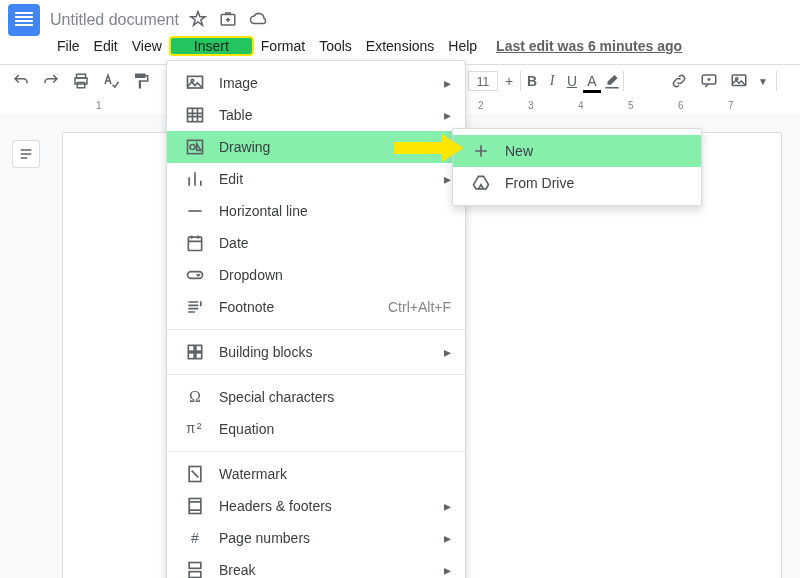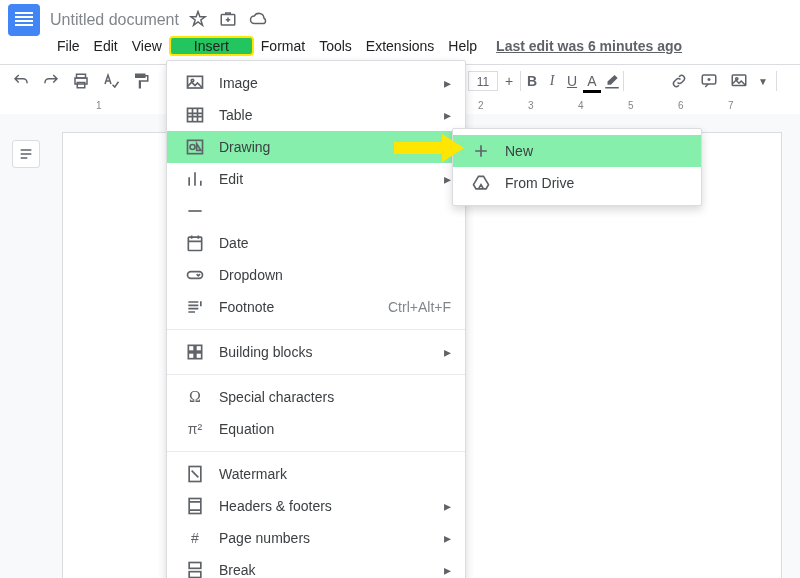--- a/index.html
+++ b/index.html
@@ -434,20 +434,21 @@
       </span>
     <span class="label">Edit</span>
     <span class="submenu-arrow">▸</span>
   </div>
   <div class="dd-item">
     <span class="icon-slot">
         <svg viewBox="0 0 24 24" stroke="#5f6368" stroke-width="2">
           <path d="M4 12h16"></path>
         </svg>
       </span>
+    <span class="label">Horizontal line</span>
   </div>
   <div class="dd-item">
     <span class="icon-slot">
         <svg viewBox="0 0 24 24" fill="none" stroke="#5f6368" stroke-width="2">
           <rect x="4" y="5" width="16" height="16" rx="1"></rect>
           <path d="M4 10h16M8 3v4M16 3v4"></path>
         </svg>
       </span>
     <span class="label">Date</span>
   </div>
@@ -481,21 +482,21 @@
       </span>
     <span class="label">Building blocks</span>
     <span class="submenu-arrow">▸</span>
   </div>
   <div class="dd-sep"></div>
   <div class="dd-item">
     <span class="icon-slot" style="font-family:serif;font-size:16px;">Ω</span>
     <span class="label">Special characters</span>
   </div>
   <div class="dd-item">
-    <span class="icon-slot" style="font-family:Liberation Sans, sans-serif;font-size:14px;">π²</span>
+    <span class="icon-slot" style="font-family:Liberation Mono, monospace;font-size:14px;">π²</span>
     <span class="label">Equation</span>
   </div>
   <div class="dd-sep"></div>
   <div class="dd-item">
     <span class="icon-slot">
         <svg viewBox="0 0 24 24" fill="none" stroke="#5f6368" stroke-width="2">
           <rect x="5" y="3" width="14" height="18"></rect>
           <path d="M8 8l8 8"></path>
         </svg>
       </span>

